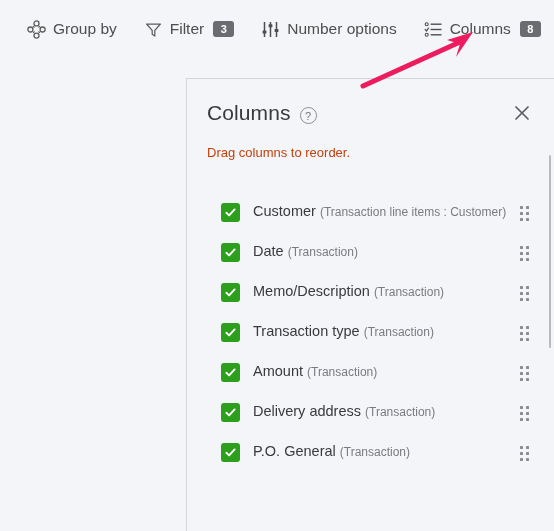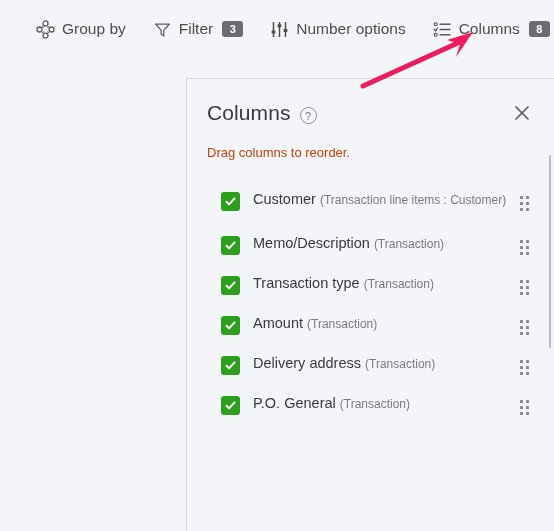--- a/index.html
+++ b/index.html
@@ -15,21 +15,21 @@
   }
 
   
   #toolbar {
     position: absolute;
     left: 0; top: 0;
     width: 554px; height: 58px;
     background: #f4f5f8;
     display: flex;
     align-items: center;
-    padding-left: 36px;
+    padding-left: 27px;
     box-sizing: border-box;
   }
   .tb-item {
     display: flex;
     align-items: center;
     gap: 7px;
     color: #5c5c5c;
     font-size: 15.5px;
     margin-right: 27px;
     cursor: pointer;
@@ -123,21 +123,21 @@
     color: #c2410c;
   }
 
   
   #column-list {
     margin-top: 14px;
     padding: 0;
   }
   .col-row {
     display: flex;
-    align-items: center;
+    align-items: flex-end;
     padding: 0 22px 0 34px;
     height: 40px;
     box-sizing: border-box;
     position: relative;
   }
   .col-row.tall { height: 48px; }
   .checkbox {
     width: 19px; height: 19px;
     background: #2ca01c;
     border-radius: 3px;
@@ -300,20 +300,36 @@
           <i></i>
           <i></i>
         </div>
       </div>
       <div class="col-row">
         <div class="checkbox">
           <svg width="13" height="13" viewBox="0 0 13 13">
             <path d="M2.4 6.8 L5.1 9.4 L10.6 3.4" fill="none" stroke="#ffffff" stroke-width="1.9" stroke-linecap="round" stroke-linejoin="round"></path>
           </svg>
         </div>
+        <div class="col-text"><span>Date</span> <span class="col-src">(Transaction)</span></div>
+        <div class="drag-handle">
+          <i></i>
+          <i></i>
+          <i></i>
+          <i></i>
+          <i></i>
+          <i></i>
+        </div>
+      </div>
+      <div class="col-row">
+        <div class="checkbox">
+          <svg width="13" height="13" viewBox="0 0 13 13">
+            <path d="M2.4 6.8 L5.1 9.4 L10.6 3.4" fill="none" stroke="#ffffff" stroke-width="1.9" stroke-linecap="round" stroke-linejoin="round"></path>
+          </svg>
+        </div>
         <div class="col-text"><span>Memo/Description</span> <span class="col-src">(Transaction)</span></div>
         <div class="drag-handle">
           <i></i>
           <i></i>
           <i></i>
           <i></i>
           <i></i>
           <i></i>
         </div>
       </div>

